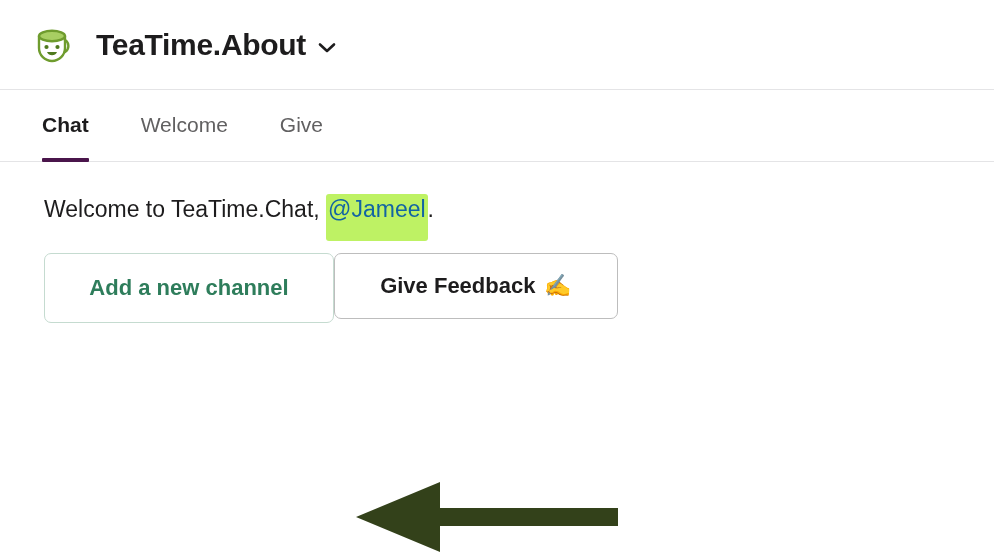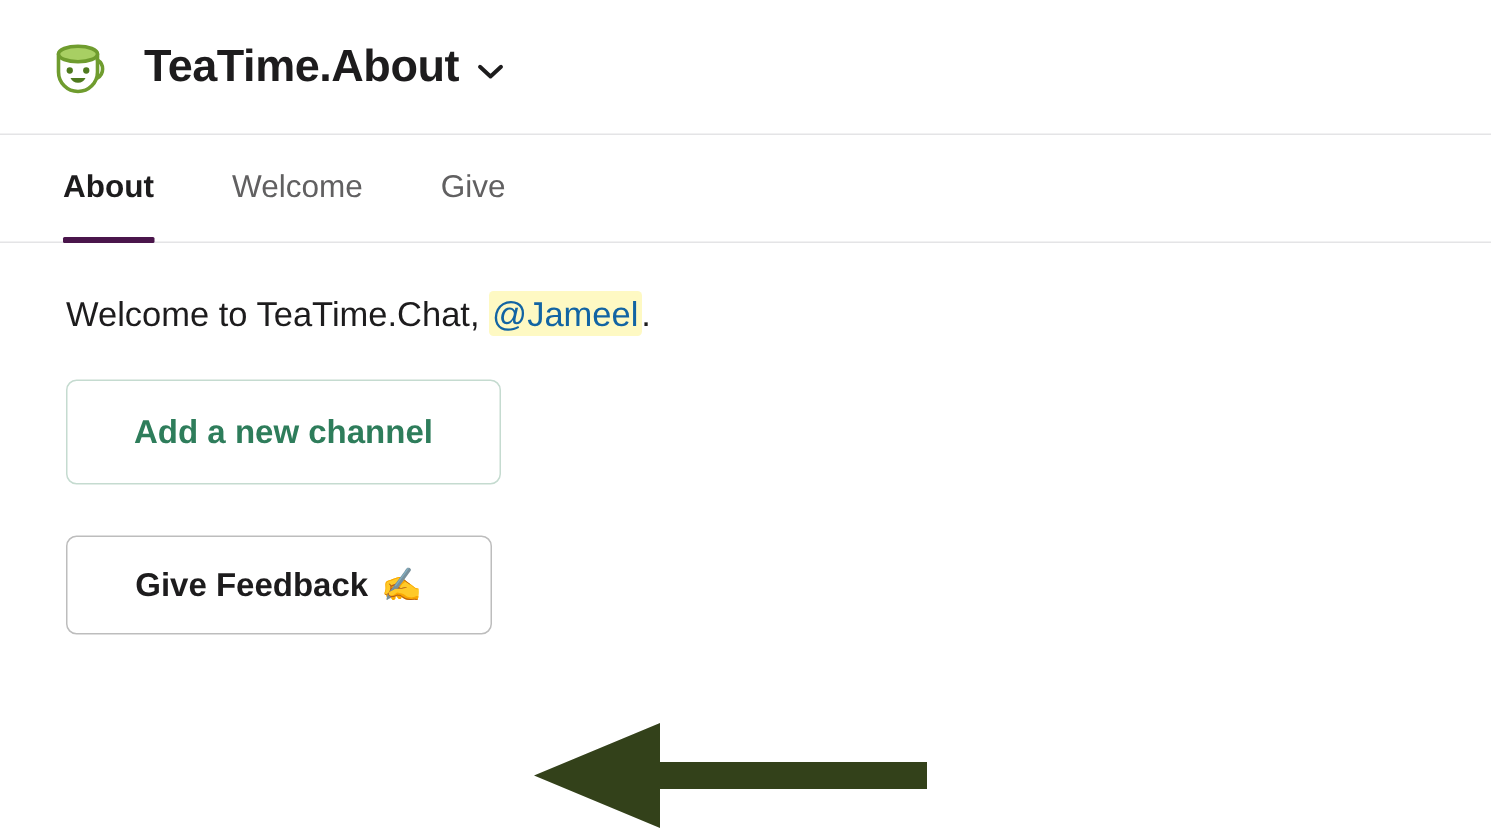--- a/index.html
+++ b/index.html
@@ -92,24 +92,24 @@
     font-size: 23px;
     line-height: 1.18;
     color: #1d1c1d;
     margin: 0 0 30px 0;
     white-space: nowrap;
   }
   .para.second {
     margin-bottom: 26px;
   }
   .mention {
-    background: #fef9c3;
+    background: #bef264;
     color: #1264a3;
     border-radius: 3px;
-    padding: 2px 2px 2px 2px;
+    padding: 2px 2px 19px 2px;
   }
 
   
   .btn {
     display: inline-flex;
     align-items: center;
     justify-content: center;
     box-sizing: border-box;
     background: #ffffff;
     font-weight: bold;
@@ -133,21 +133,21 @@
     color: #1d1c1d;
     font-size: 22px;
   }
   .btn-emoji {
     font-size: 22px;
     margin-left: 9px;
     display: inline-block;
   }
   .btn-row {
     display: flex;
-    flex-direction: column;
+    flex-direction: row;
     align-items: flex-start;
   }
 
   
   .annotation-arrow {
     position: absolute;
     left: 356px;
     top: 313px;
     width: 262px;
     height: 84px;
@@ -178,21 +178,21 @@
 
   <span class="title-chevron">
     <svg width="18" height="12" viewBox="0 0 18 12">
       <path d="M2 2.5 L9 9 L16 2.5" fill="none" stroke="#1d1c1d" stroke-width="2.6" stroke-linecap="round" stroke-linejoin="round"></path>
     </svg>
   </span>
 </div>
 
 <div class="tab-bar">
   <div class="tab active">
-    <span>About</span>
+    <span>Chat</span>
   </div>
   <div class="tab">
     <span>Welcome</span>
   </div>
   <div class="tab">
     <span>Give</span>
   </div>
 </div>
 
 <div class="body-area">

